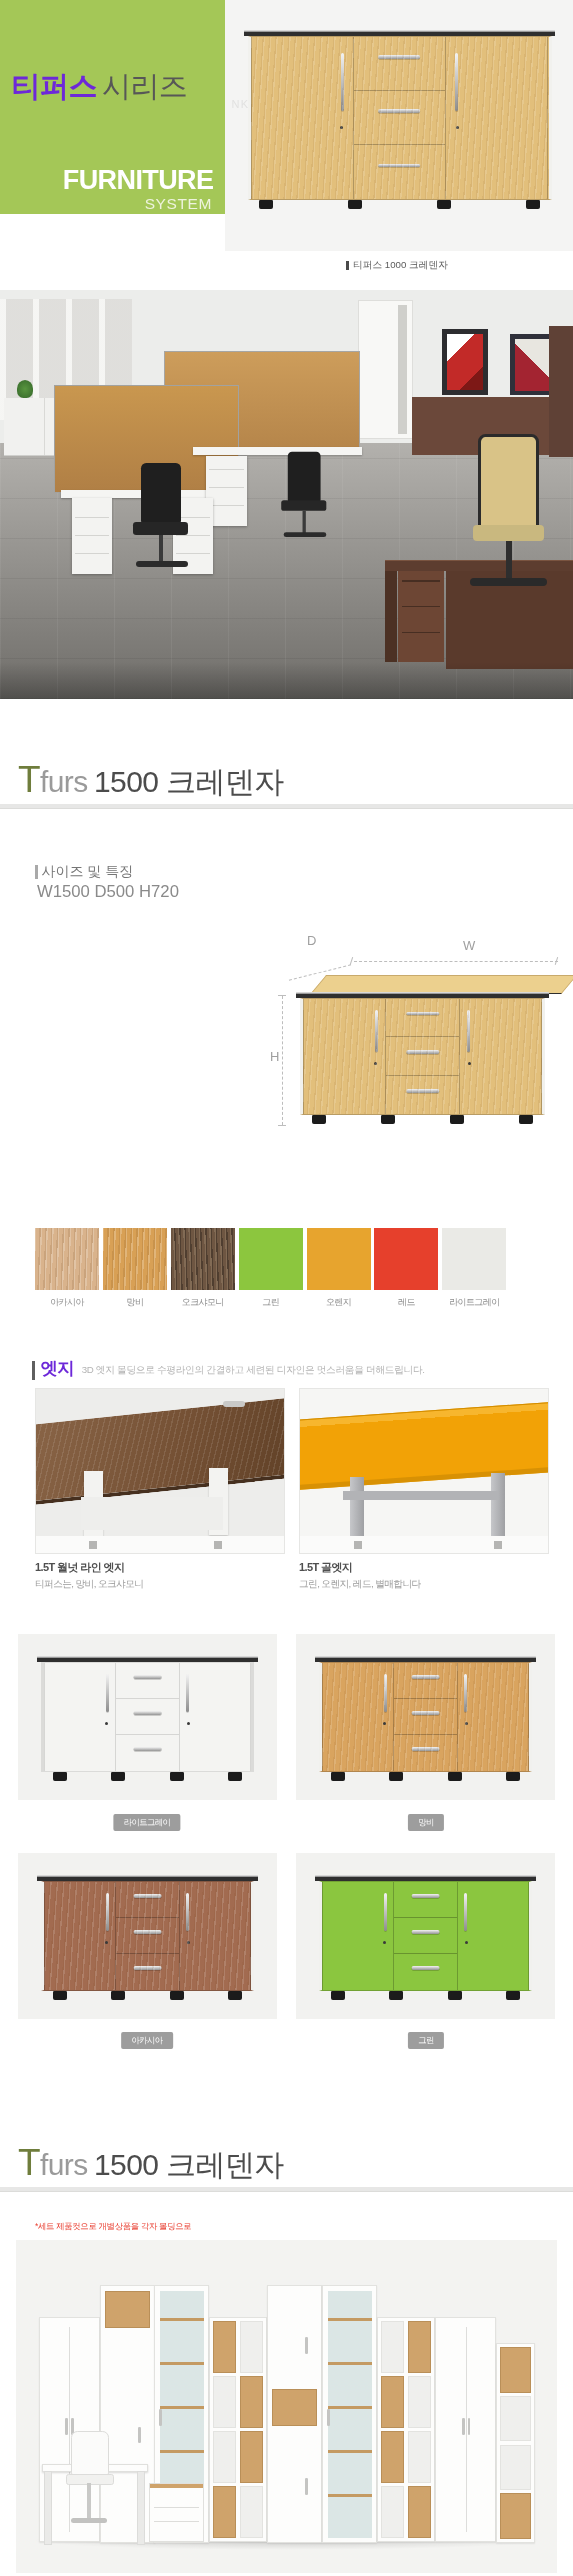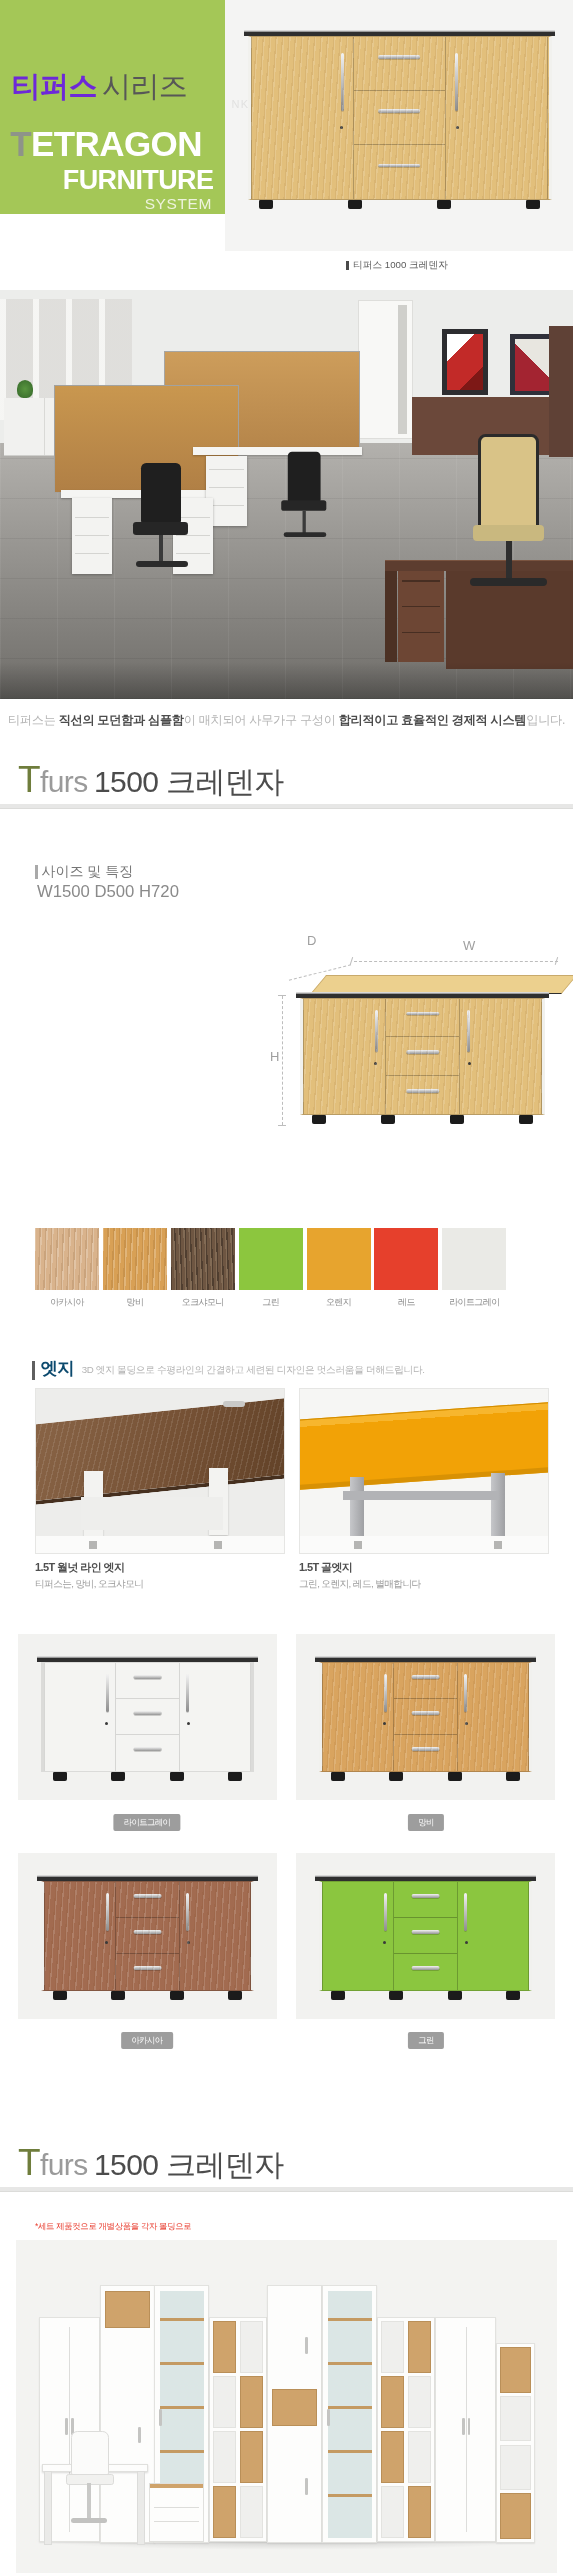--- a/index.html
+++ b/index.html
@@ -130,21 +130,21 @@
   .sw{width:64px;height:62px;position:relative;}
   .sw.wood::after{content:"";position:absolute;inset:0;
       background:repeating-linear-gradient(92deg,rgba(255,255,255,.22) 0 1.3px,transparent 1.3px 4.5px,rgba(90,50,10,.12) 4.5px 5.8px);}
   .sw.wood.dark::after{background:repeating-linear-gradient(88deg,rgba(0,0,0,.28) 0 1.3px,transparent 1.3px 3.9px,rgba(255,235,200,.14) 3.9px 5.2px);}
   .sw-labels{position:absolute;left:35px;top:1296px;display:flex;gap:3.9px;}
   .sw-labels span{width:64px;text-align:center;font-size:9px;color:#8d8d8d;letter-spacing:-0.6px;}
 
   
   .e-head{position:absolute;left:32px;top:1356px;display:flex;align-items:flex-end;}
   .e-head .bar{width:3.2px;height:19.3px;background:#5f5f5f;margin-right:5.2px;}
-  .e-head .h{font-size:17.4px;font-weight:700;color:#0c4a6e;letter-spacing:-0.6px;}
+  .e-head .h{font-size:17.4px;font-weight:700;color:#6d28d9;letter-spacing:-0.6px;}
   .e-head .d{font-size:9.7px;color:#b3b3b3;margin-left:7.7px;padding-bottom:2.6px;letter-spacing:-0.3px;}
   .edge-img{position:absolute;top:1388px;width:250px;height:166px;background:#ededeb;border:0.6px solid #e6e6e4;box-sizing:border-box;overflow:hidden;}
   .edge-img.rt{background:#f6f6f4;}
   .eg-strip{position:absolute;left:0;right:0;bottom:0;height:16.7px;background:#fbfbfa;}
   .eg-foot{position:absolute;bottom:3.9px;width:8.4px;height:8.4px;background:#b5b5b3;}
   .eg-top-wal{position:absolute;left:-19.3px;top:23px;width:277px;height:76px;border-radius:2.6px;
       background:linear-gradient(100deg,#8a6547 0%,#745034 60%,#624228 100%);
       border-bottom:4.5px solid #46301f;transform:rotate(-6deg) skewX(-14deg);}
   .eg-top-wal::after{content:"";position:absolute;inset:0;
       background:repeating-linear-gradient(96deg,rgba(255,255,255,.10) 0 1.3px,transparent 1.3px 5.8px);}
@@ -193,23 +193,20 @@
 </style>
 </head>
 <body>
 
 <div id="page">
 
   <div class="green-box" style="background-color: rgb(164, 199, 87);">
     <div class="series">
       <span class="sb">티퍼스</span><span class="sl">시리즈</span>
     </div>
-    <div class="brand1">
-      <span class="bt">T</span><span class="br">ETRAGON</span>
-    </div>
     <div class="brand2">FURNITURE</div>
     <div class="brand3">SYSTEM</div>
   </div>
 
   <div class="hdr-photo">
     <div class="wm">
       <span>NK 네오스코리아</span><span>NK 네오스코리아</span>
     </div>
     <div class="cred cred-hdr">
       <div class="ctop"></div>
@@ -288,23 +285,20 @@
     <div class="o-execfront"></div>
     <div class="o-ychair" style="position:absolute;left:478px;top:144px;width:71px;height:155px;">
       <span class="back" style="position:absolute;"></span>
         <span class="seat"></span>
         <span class="post"></span>
         <span class="star"></span>
     </div>
     <div class="o-shadow"></div>
   </div>
 
-  <div class="tagline">
-    <span class="lt">티퍼스는 </span><span class="bd">직선의 모던함과 심플함</span><span class="lt">이 매치되어 사무가구 구성이 </span><span class="bd">합리적이고 효율적인 경제적 시스템</span><span class="lt">입니다.</span>
-  </div>
 
   <div class="ptitle t1">
     <span class="t">T</span><span class="furs">furs</span><span class="rest">1500 크레덴자</span>
   </div>
   <div class="rule r1"></div>
 
   <div class="sz-head">
     <i class="bar"></i>
     <span>사이즈 및 특징</span>
   </div>

